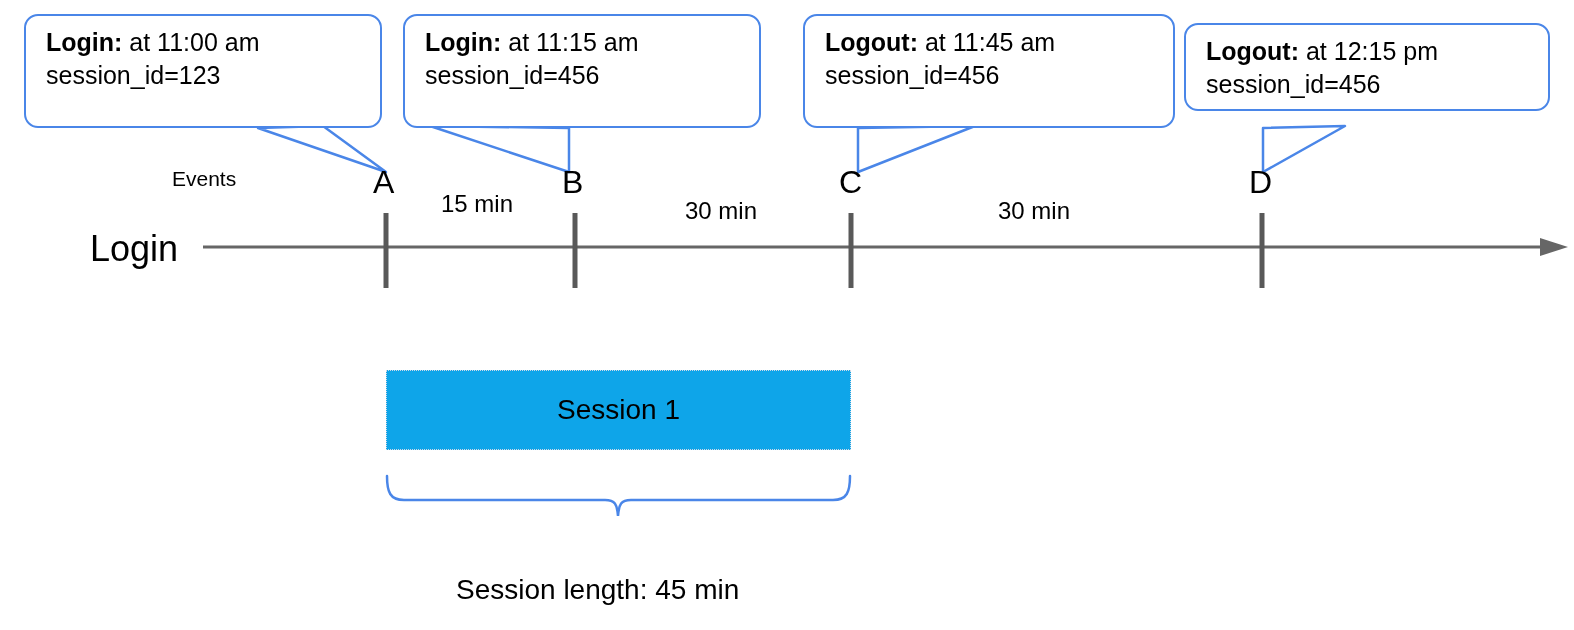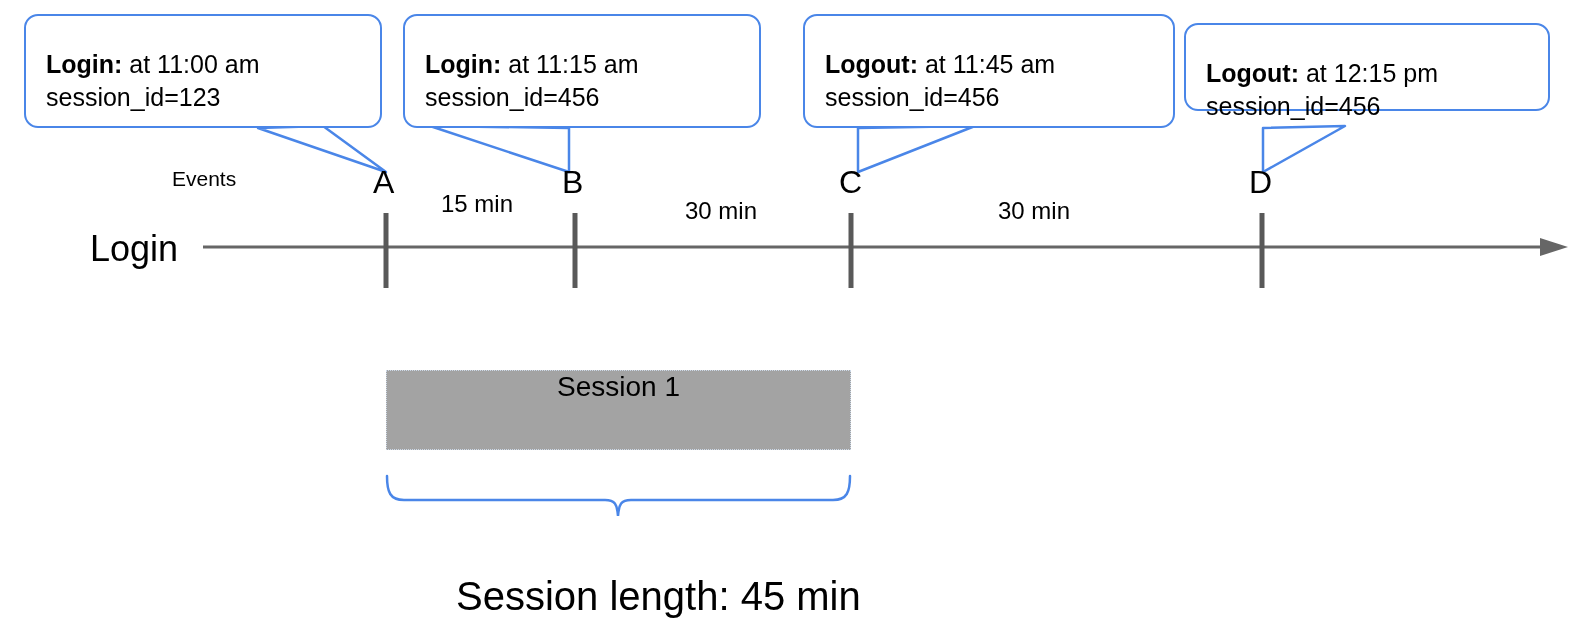--- a/index.html
+++ b/index.html
@@ -19,21 +19,21 @@
     overflow: hidden;
   }
 
   
   .callout {
     position: absolute;
     box-sizing: border-box;
     border: 2px solid #4a86e8;
     border-radius: 14px;
     background: #ffffff;
-    padding: 32px 18px 12px 20px;
+    padding: 10px 18px 12px 20px;
     line-height: 1.32;
     font-size: 25px;
     color: #000000;
     z-index: 3;
   }
   .callout .line1,
   .callout .line2 {
     white-space: nowrap;
   }
   .callout .evt {
@@ -63,31 +63,32 @@
   .lbl-user {
     font-size: 36px;
   }
   .lbl-tick {
     font-size: 32px;
   }
   .lbl-interval {
     font-size: 24px;
   }
   .lbl-caption {
-    font-size: 40px;
+    font-size: 28px;
   }
 
   
   .session-bar {
     position: absolute;
     box-sizing: border-box;
-    background: #a3a3a3;
+    background: #0ea5e9;
     border: 1px dotted #cdd9e8;
     z-index: 2;
     display: flex;
+    align-items: center;
     justify-content: center;
   }
   .session-bar-label {
     font-size: 28px;
     color: #000000;
   }
 </style>
 </head>
 <body>
 

